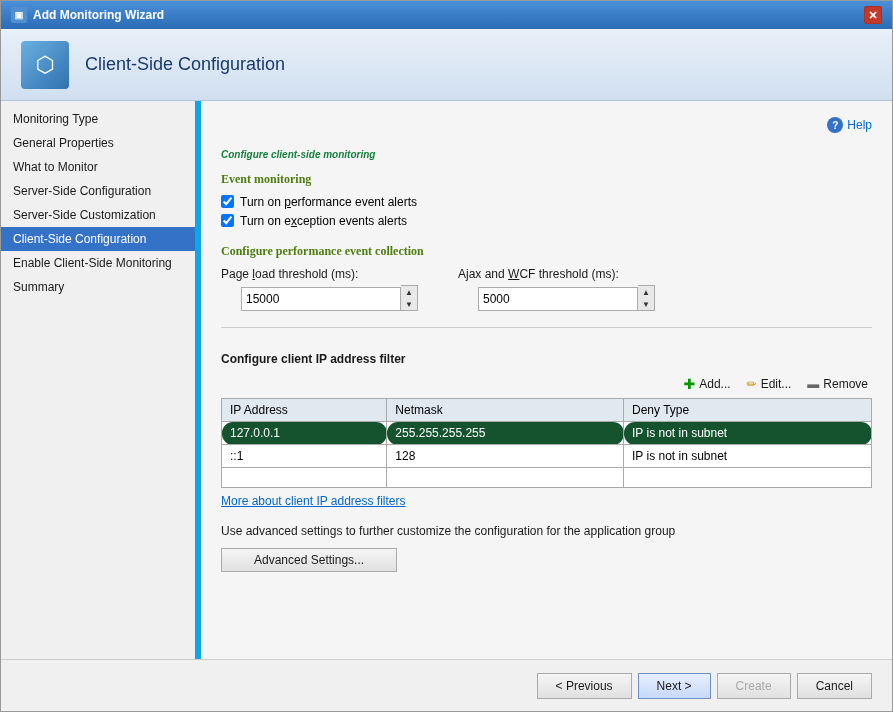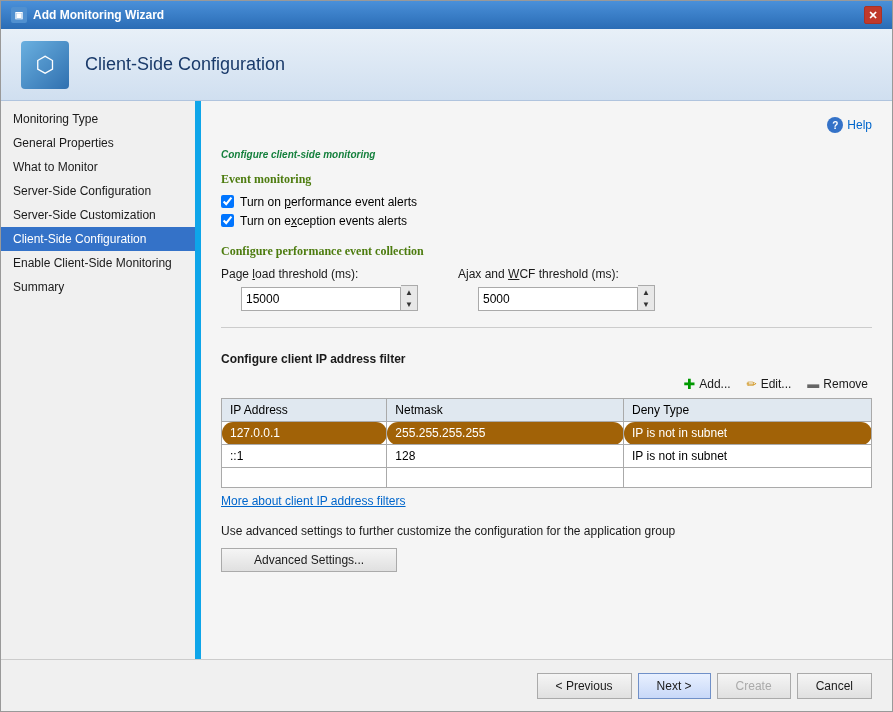--- a/index.html
+++ b/index.html
@@ -231,21 +231,21 @@
       text-align: left;
       font-size: 12px;
       font-weight: normal;
     }
     .ip-table td {
       border: 1px solid #aaa;
       padding: 4px 8px;
       font-size: 12px;
     }
     .ip-table tr.selected td {
-      background: #a16207;
+      background: #14532d;
       color: white;
       border-radius: 11px;
     }
     .ip-table tr.empty td {
       height: 20px;
     }
     .more-link {
       color: #0066cc;
       text-decoration: underline;
       cursor: pointer;

